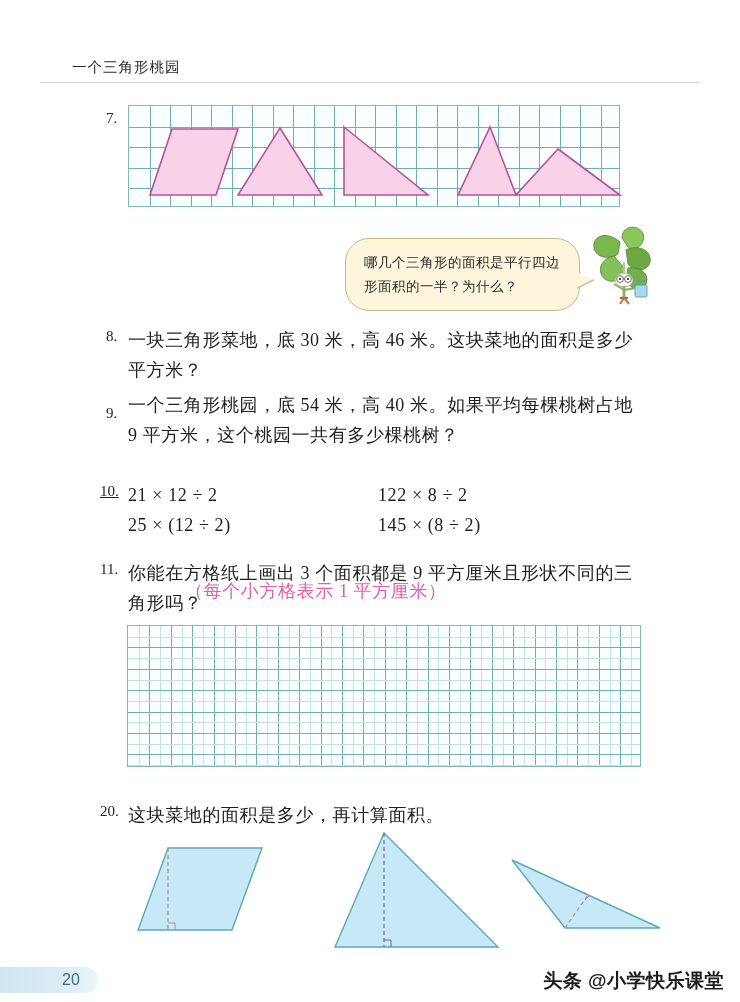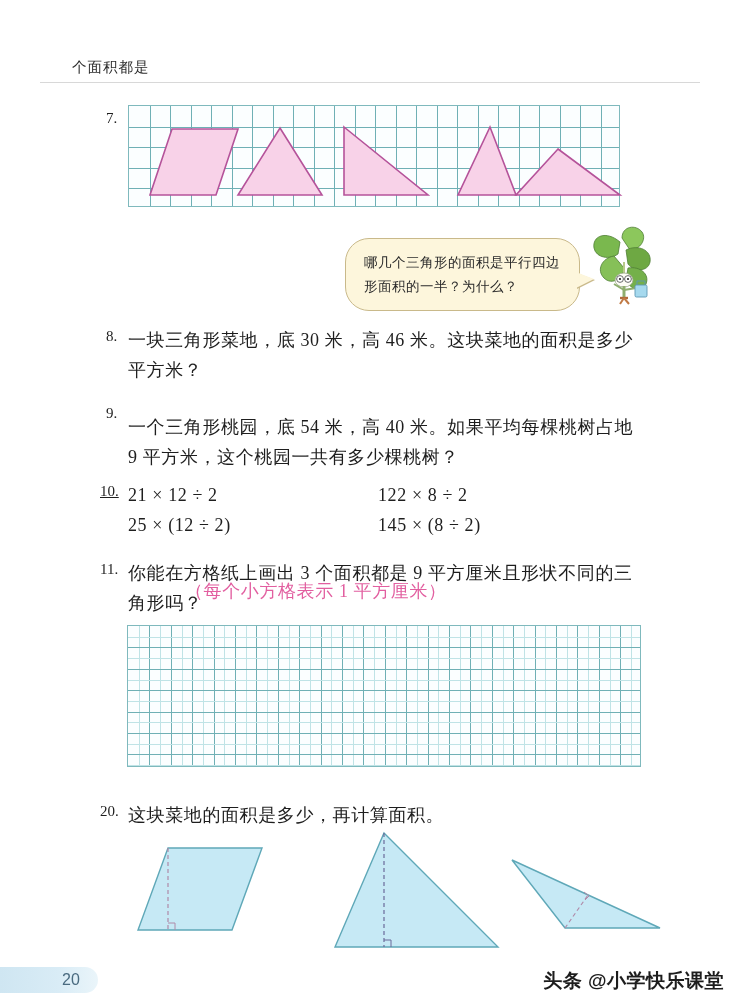--- a/index.html
+++ b/index.html
@@ -128,21 +128,21 @@
     font-size: 19px;
     font-weight: bold;
     color: #1d1d1d;
     font-family: "Liberation Sans", sans-serif;
     letter-spacing: 0.5px;
   }
 </style>
 </head>
 <body>
 
-<div class="chapter-header">个面积都是</div>
+<div class="chapter-header">一个三角形桃园</div>
 <div class="header-rule"></div>
 
 <div class="qnum" style="left:106px; top:110px;">7.</div>
 
 <div class="grid" id="grid7" style="left:128px; top:105px; width:492px; height:102px;">
     <div class="gline-v major" style="left: 20.5px;"></div>
     <div class="gline-v major" style="left: 41px;"></div>
     <div class="gline-v major" style="left: 61.5px;"></div>
     <div class="gline-v major" style="left: 82px;"></div>
     <div class="gline-v major" style="left: 102.5px;"></div>
@@ -205,21 +205,21 @@
     <path d="M28 70 L36 70" stroke="#b06a3a" stroke-width="2.4"></path>
     <path d="M32 70 L28 76 M32 70 L37 76" stroke="#c07a45" stroke-width="2"></path>
   </g>
 </svg>
 
 <div class="qnum" style="left:106px; top:328px;">8.</div>
 <div class="problem" style="left:128px; top:325px; width:530px;">一块三角形菜地，底 30 米，高 46 米。这块菜地的面积是多少
 平方米？</div>
 
 <div class="qnum" style="left:106px; top:405px;">9.</div>
-<div class="problem" style="left:128px; top:412px; width:545px;">一个三角形桃园，底 54 米，高 40 米。如果平均每棵桃树占地
+<div class="problem" style="left:128px; top:390px; width:545px;">一个三角形桃园，底 54 米，高 40 米。如果平均每棵桃树占地
 9 平方米，这个桃园一共有多少棵桃树？</div>
 
 <div class="qnum" style="left:100px; top:483px;text-decoration:underline;">10.</div>
 <div class="problem" style="left:128px; top:480px;">21 × 12 ÷ 2</div>
 <div class="problem" style="left:128px; top:510px;">25 × (12 ÷ 2)</div>
 <div class="problem" style="left:378px; top:480px;">122 × 8 ÷ 2</div>
 <div class="problem" style="left:378px; top:510px;">145 × (8 ÷ 2)</div>
 
 <div class="qnum" style="left:100px; top:561px;">11.</div>
 <div class="problem" style="left:128px; top:558px; width:545px;">你能在方格纸上画出 3 个面积都是 9 平方厘米且形状不同的三</div>

